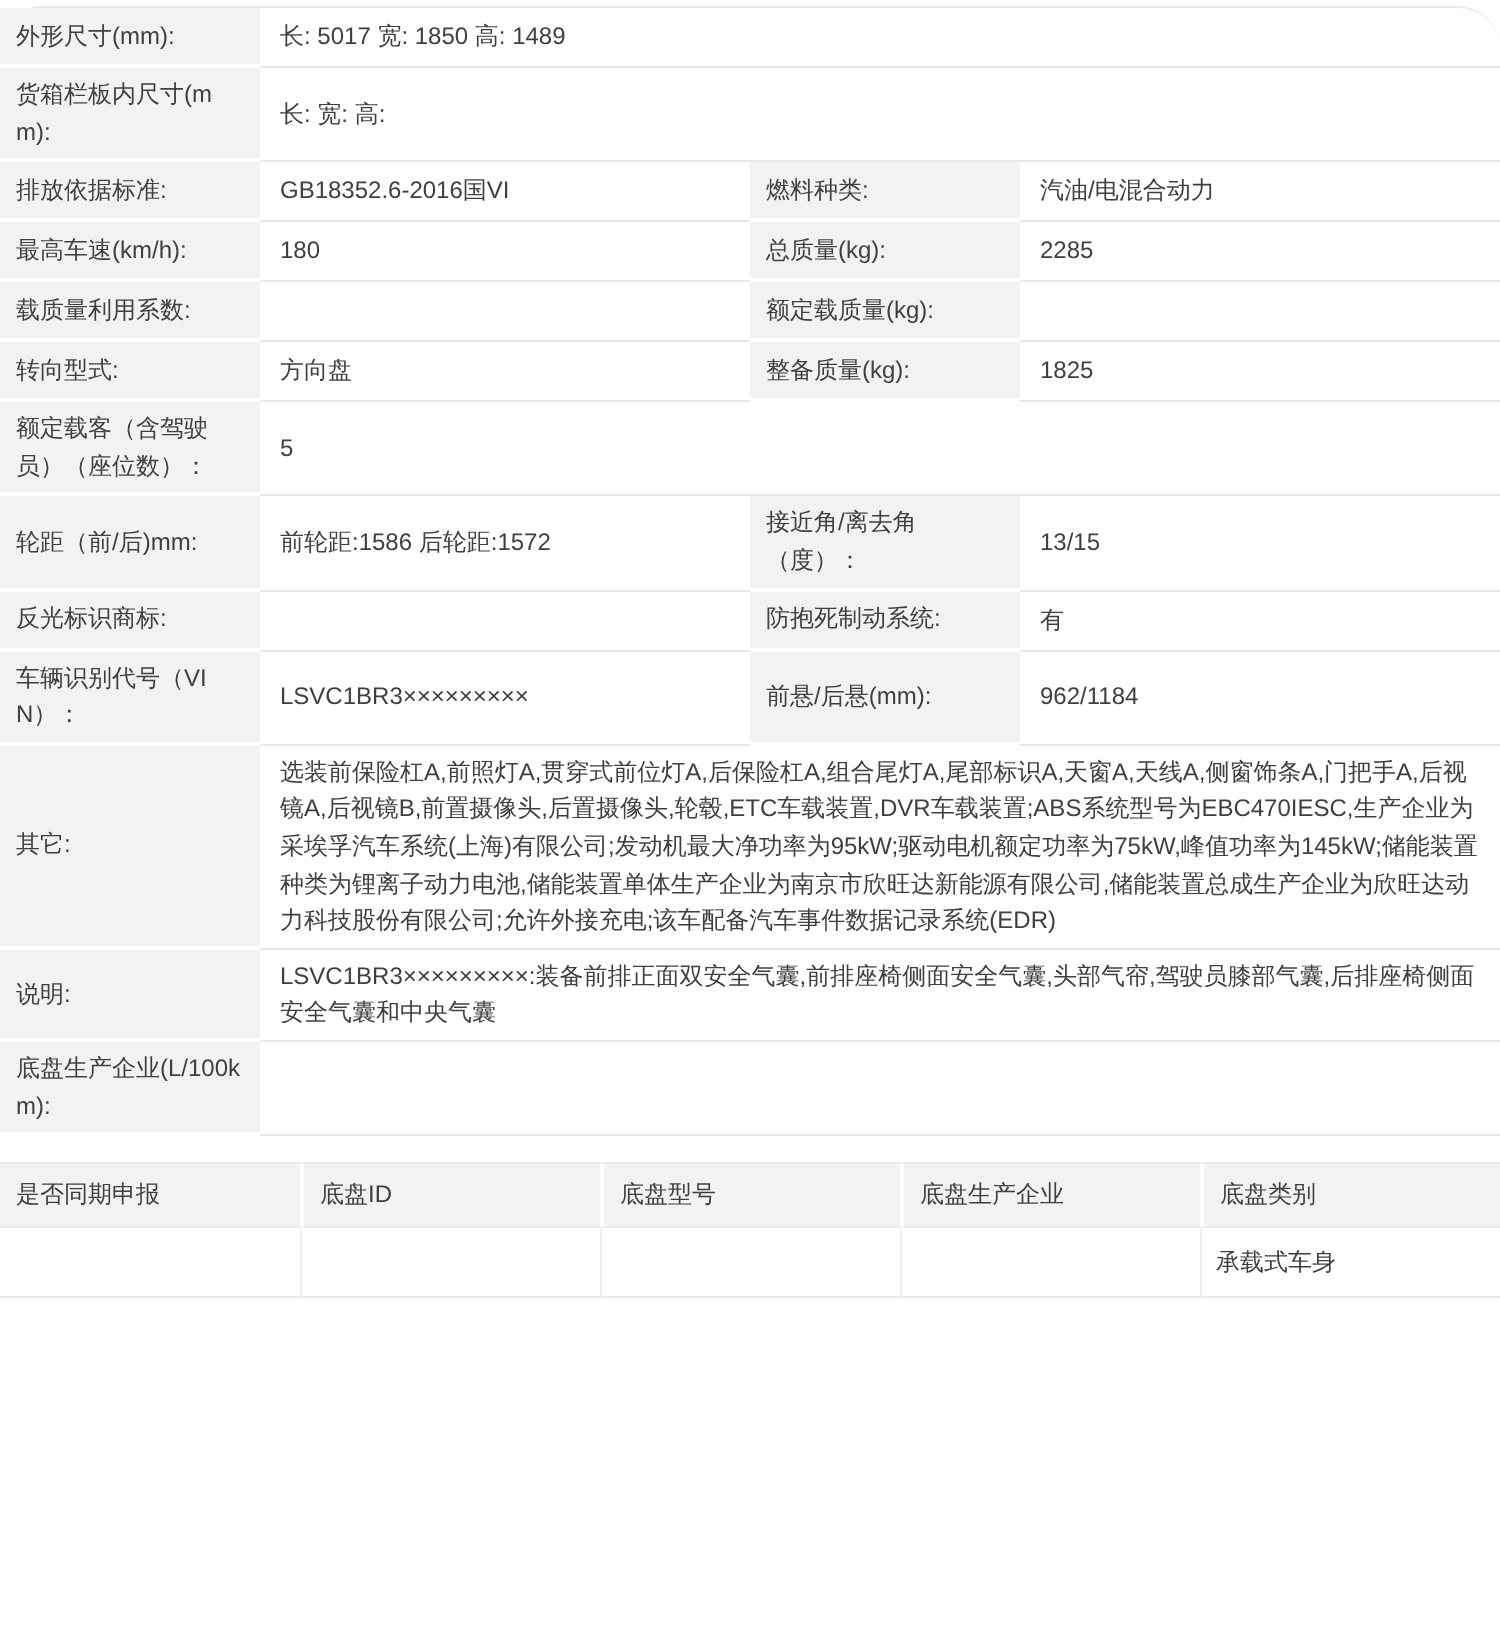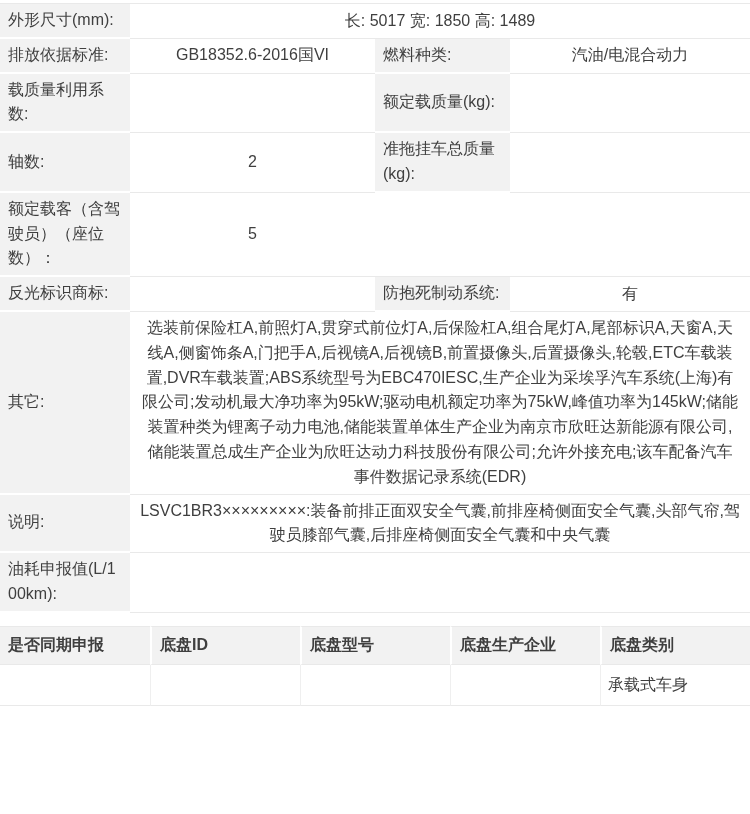--- a/index.html
+++ b/index.html
@@ -14,47 +14,47 @@
     font-family:"Liberation Sans", sans-serif;
     color:var(--text);
     -webkit-font-smoothing:antialiased;
   }
   .page{padding-top:3px;}
   table{
     width:750px;
     border-collapse:separate;
     border-spacing:0;
     table-layout:fixed;
-    font-size:16px;
+    font-size:12px;
     line-height:1.55;
+    border-radius:21px;
   }
   
   .main{border-top:1px solid var(--border);}
   .main tr{height:30px;}
   .main td{vertical-align:middle;word-break:break-all;}
   .main td.label{
     background:var(--label-bg);
     padding:4px 8px;
     border-bottom:2px solid var(--white);
   }
   .main td.value{
     padding:4px 10px;
     border-bottom:1px solid var(--border);
-    text-align:center;
   }
   .main td.blank{
     padding:4px 10px;
     border-bottom:1px solid var(--border);
     background:#fff;
   }
   
   .sub{margin-top:13px;}
   .sub th{
     background:var(--label-bg);
-    font-weight:bold;
+    font-weight:normal;
     text-align:left;
     padding:6px 8px;
     height:15px;
     border-top:1px solid var(--border);
     border-bottom:1px solid var(--border);
     border-left:2px solid var(--white);
     vertical-align:middle;
     white-space:nowrap;
     overflow:hidden;
   }
@@ -80,59 +80,81 @@
         <col style="width:245px">
         <col style="width:135px">
         <col style="width:240px">
     </colgroup>
     <tbody>
         <tr>
           <td class="label">外形尺寸(mm):</td>
           <td class="value" colspan="3">长: 5017 宽: 1850 高: 1489</td>
         </tr>
         <tr>
+          <td class="label">货箱栏板内尺寸(mm):</td>
+          <td class="value" colspan="3">长: 宽: 高:</td>
+        </tr>
+        <tr>
           <td class="label">排放依据标准:</td>
           <td class="value">GB18352.6-2016国VI</td>
           <td class="label">燃料种类:</td>
           <td class="value">汽油/电混合动力</td>
+        </tr>
+        <tr>
+          <td class="label">最高车速(km/h):</td>
+          <td class="value">180</td>
+          <td class="label">总质量(kg):</td>
+          <td class="value">2285</td>
         </tr>
         <tr>
           <td class="label">载质量利用系数:</td>
           <td class="value"></td>
           <td class="label">额定载质量(kg):</td>
           <td class="value"></td>
         </tr>
         <tr>
-          <td class="label">轴数:</td>
-          <td class="value">2</td>
-          <td class="label">准拖挂车总质量(kg):</td>
-          <td class="value"></td>
+          <td class="label">转向型式:</td>
+          <td class="value">方向盘</td>
+          <td class="label">整备质量(kg):</td>
+          <td class="value">1825</td>
         </tr>
         <tr>
           <td class="label">额定载客（含驾驶员）（座位数）：</td>
           <td class="value">5</td>
           <td class="blank"></td>
           <td class="blank"></td>
         </tr>
         <tr>
+          <td class="label">轮距（前/后)mm:</td>
+          <td class="value">前轮距:1586 后轮距:1572</td>
+          <td class="label">接近角/离去角（度）：</td>
+          <td class="value">13/15</td>
+        </tr>
+        <tr>
           <td class="label">反光标识商标:</td>
           <td class="value"></td>
           <td class="label">防抱死制动系统:</td>
           <td class="value">有</td>
+        </tr>
+        <tr>
+          <td class="label">车辆识别代号（VIN）：</td>
+          <td class="value">LSVC1BR3×××××××××</td>
+          <td class="label">前悬/后悬(mm):</td>
+          <td class="value">962/1184</td>
         </tr>
         <tr>
           <td class="label">其它:</td>
           <td class="value" colspan="3">选装前保险杠A,前照灯A,贯穿式前位灯A,后保险杠A,组合尾灯A,尾部标识A,天窗A,天线A,侧窗饰条A,门把手A,后视镜A,后视镜B,前置摄像头,后置摄像头,轮毂,ETC车载装置,DVR车载装置;ABS系统型号为EBC470IESC,生产企业为采埃孚汽车系统(上海)有限公司;发动机最大净功率为95kW;驱动电机额定功率为75kW,峰值功率为145kW;储能装置种类为锂离子动力电池,储能装置单体生产企业为南京市欣旺达新能源有限公司,储能装置总成生产企业为欣旺达动力科技股份有限公司;允许外接充电;该车配备汽车事件数据记录系统(EDR)</td>
         </tr>
         <tr>
           <td class="label">说明:</td>
           <td class="value" colspan="3">LSVC1BR3×××××××××:装备前排正面双安全气囊,前排座椅侧面安全气囊,头部气帘,驾驶员膝部气囊,后排座椅侧面安全气囊和中央气囊</td>
         </tr>
         <tr>
-          <td class="label">油耗申报值(L/100km):</td>
+          <td class="label">底盘生产企业(L/100km):</td>
           <td class="value" colspan="3"></td>
         </tr>
       </tbody>
   </table>
 
   <table class="sub chassis">
     <colgroup>
       <col style="width:150px">
         <col style="width:150px">
         <col style="width:150px">

